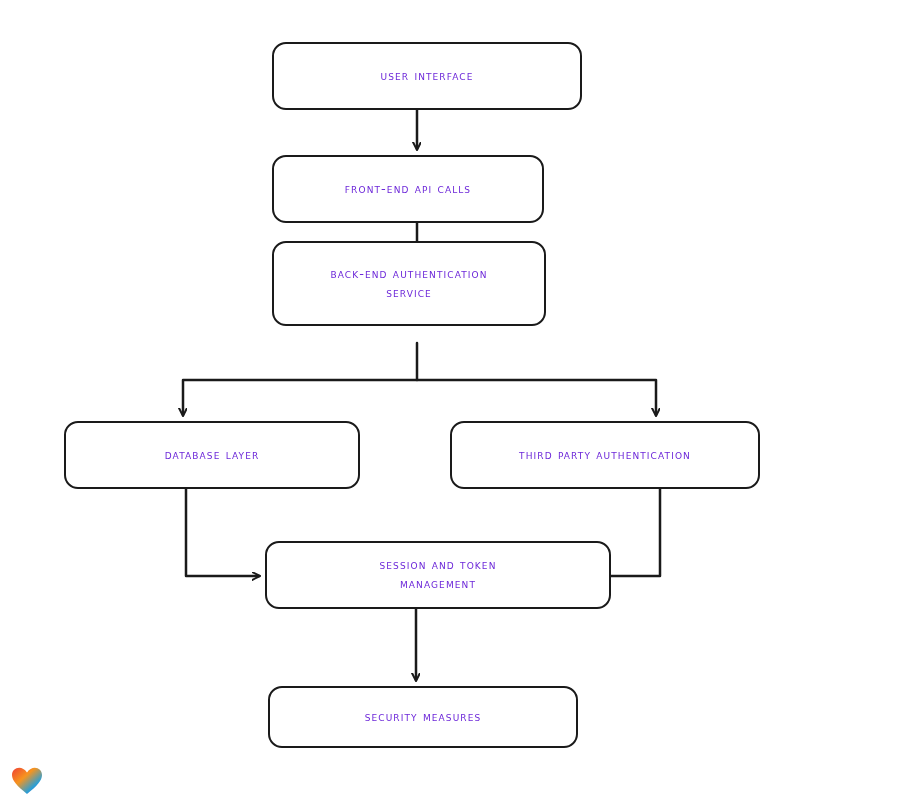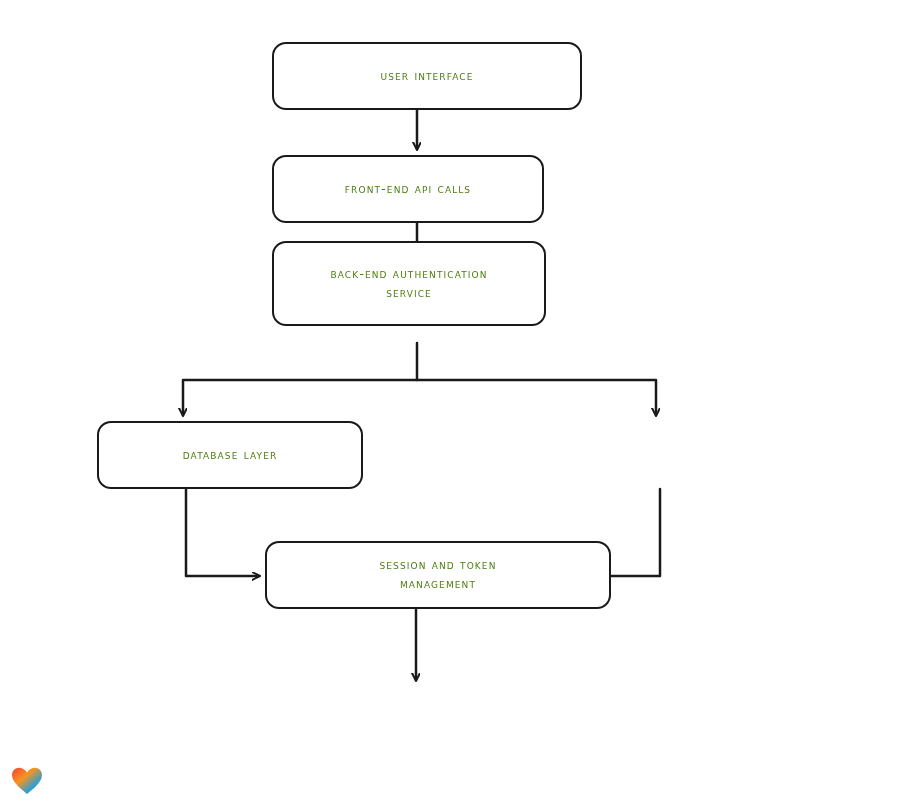--- a/index.html
+++ b/index.html
@@ -23,21 +23,21 @@
   .node {
     position: absolute;
     box-sizing: border-box;
     border: 2.5px solid #1a1a1a;
     border-radius: 14px;
     background: #ffffff;
     display: flex;
     align-items: center;
     justify-content: center;
     text-align: center;
-    color: #4d7c0f;
+    color: #6d28d9;
     font-family: "DejaVu Sans", sans-serif;
     font-size: 13px;
     letter-spacing: 1.1px;
     line-height: 1.45;
     font-variant: small-caps;
     text-transform: lowercase;
     padding: 4px 10px;
   }
   .node span {
     display: block;
@@ -91,30 +91,36 @@
 
   <div class="node" style="left:272px; top:155px; width:272px; height:68px;">
     <span>Front-End API Calls</span>
   </div>
 
   <div class="node" style="left:272px; top:241px; width:274px; height:85px;">
     <span>Back-End Authentication
 Service</span>
   </div>
 
-  <div class="node" style="left:64px; top:421px; width:266px; height:68px;margin-left:33px;">
+  <div class="node" style="left:64px; top:421px; width:296px; height:68px;">
     <span>Database Layer</span>
   </div>
 
+  <div class="node" style="left:450px; top:421px; width:310px; height:68px;">
+    <span>Third Party Authentication</span>
+  </div>
 
   <div class="node" style="left:265px; top:541px; width:346px; height:68px;">
     <span>Session and Token
 Management</span>
   </div>
 
+  <div class="node" style="left:268px; top:686px; width:310px; height:62px;">
+    <span>Security Measures</span>
+  </div>
 
   <svg class="heart" viewBox="0 0 34 34">
     <defs>
       <linearGradient id="hg" x1="0" y1="0" x2="1" y2="1">
         <stop offset="0%" stop-color="#ef4136"></stop>
         <stop offset="38%" stop-color="#f7941e"></stop>
         <stop offset="72%" stop-color="#2a9fd6"></stop>
         <stop offset="100%" stop-color="#8e44ad"></stop>
       </linearGradient>
     </defs>

